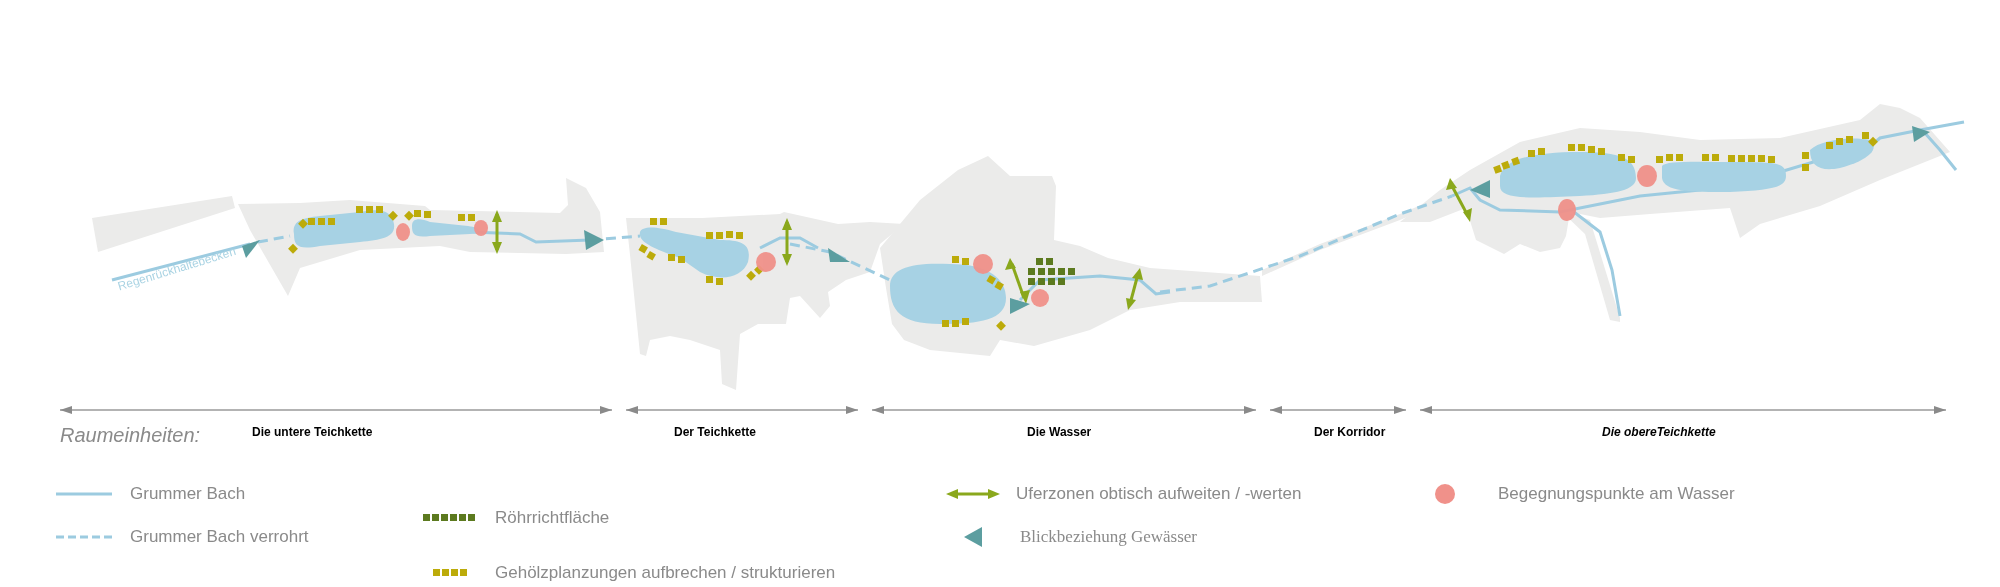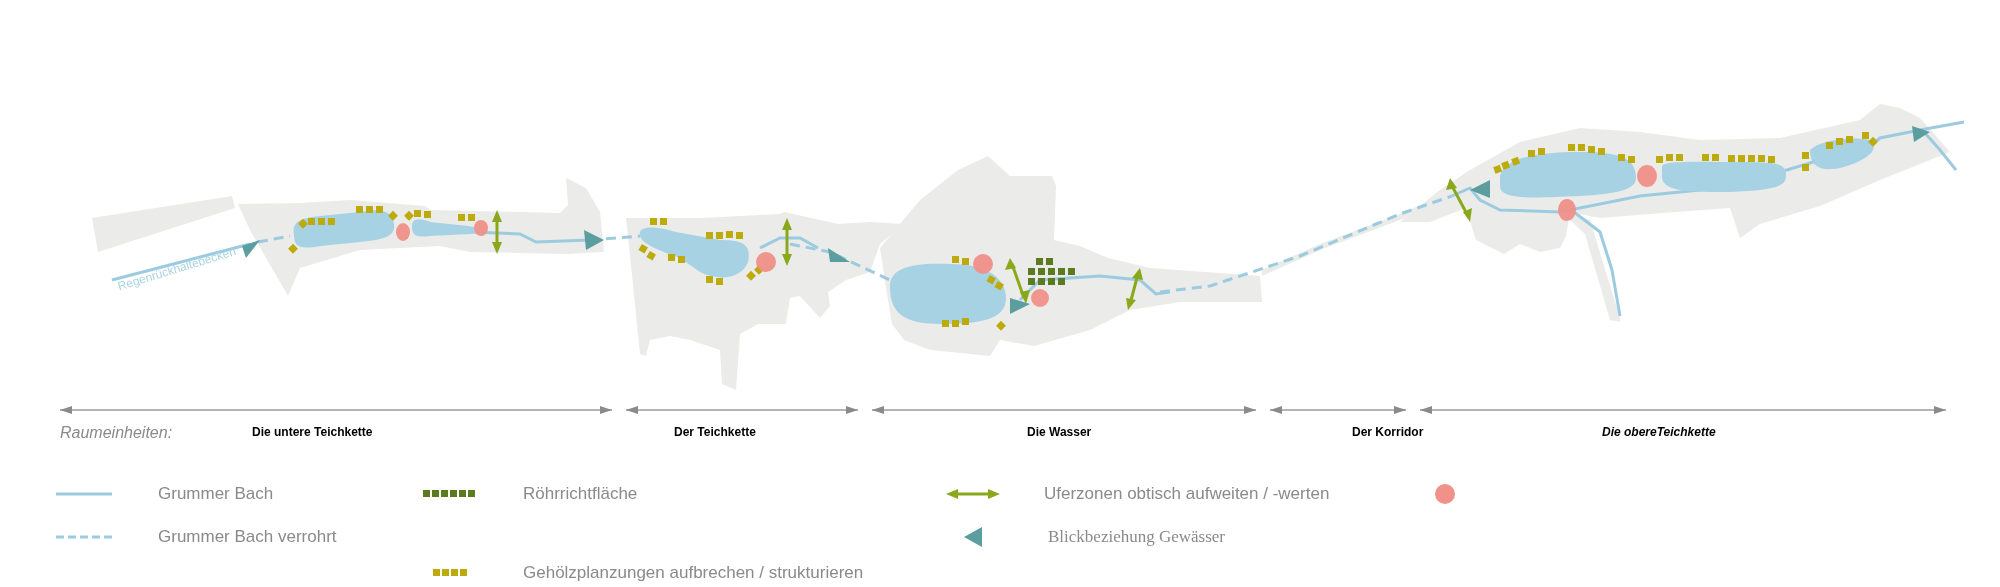--- a/index.html
+++ b/index.html
@@ -1,22 +1,22 @@
 <!DOCTYPE html>
 <html><head>
 <meta charset="utf-8">
 <style>
   html, body { margin: 0; padding: 0; background: #ffffff; }
   body { width: 2000px; height: 587px; position: relative; overflow: hidden;
          font-family: "Liberation Sans", sans-serif; color: #8a8a8a; }
   #map { position: absolute; left: 0; top: 0; }
   .units { position: absolute; left: 0; top: 398px; width: 2000px; height: 60px; }
   .unit-label { position: absolute; top: 425px; font-size: 12px; font-weight: bold; color: #000000; white-space: nowrap; }
-  .raum-label { position: absolute; left: 60px; top: 424px; font-size: 16px; font-style: italic; color: #8a8a8a; }
-  .legend-item { position: absolute; height: 24px; display: flex; align-items: center; gap: 28px; }
+  .raum-label { position: absolute; left: 60px; top: 424px; font-size: 20px; font-style: italic; color: #8a8a8a; }
+  .legend-item { position: absolute; height: 24px; display: flex; align-items: center; }
   .legend-text { font-size: 17px; color: #8a8a8a; white-space: nowrap; }
   .reg-label { position: absolute; left: 116px; top: 280px; font-size: 12px; color: #a9d3e3;
                transform: rotate(-17deg); transform-origin: left top; white-space: nowrap; }
 </style>
 </head>
 <body>
 
 <svg id="map" width="2000" height="400" viewBox="0 0 2000 400">
 
   <g fill="#ebebea">
@@ -204,37 +204,37 @@
     <line x1="1420" y1="10" x2="1946" y2="10"></line>
       <polygon points="1420,10 1432,6 1432,14" stroke="none"></polygon>
       <polygon points="1946,10 1934,6 1934,14" stroke="none"></polygon>
   </g>
 </svg>
 
 <div class="raum-label">Raumeinheiten:</div>
 <div class="unit-label" style="left:252px;">Die untere Teichkette</div>
 <div class="unit-label" style="left:674px;">Der Teichkette</div>
 <div class="unit-label" style="left:1027px;">Die Wasser</div>
-<div class="unit-label" style="left:1352px;text-align:right;">Der Korridor</div>
+<div class="unit-label" style="left:1314px;text-align:right;">Der Korridor</div>
 <div class="unit-label" style="left:1602px;font-style:italic;">Die obereTeichkette</div>
 
 <div>
   <div class="legend-item" style="left:56px;top:482px;">
     <svg width="56" height="6" style="margin-right:18px;">
         <line x1="0" y1="3" x2="56" y2="3" stroke="#9ccbe0" stroke-width="3"></line>
       </svg>
     <span class="legend-text">Grummer Bach</span>
   </div>
   <div class="legend-item" style="left:56px;top:525px;text-align:center;">
     <svg width="56" height="6" style="margin-right:18px;">
         <line x1="0" y1="3" x2="56" y2="3" stroke="#9ccbe0" stroke-width="3" stroke-dasharray="8,4"></line>
       </svg>
     <span class="legend-text">Grummer Bach verrohrt</span>
   </div>
-  <div class="legend-item" style="left:423px;top:482px;text-align:right;">
+  <div class="legend-item" style="left:423px;top:506px;text-align:right;">
     <svg width="56" height="8" style="margin-right:16px;">
       <g fill="#5c7a1f">
           <rect x="0" y="0" width="7" height="7"></rect>
           <rect x="9" y="0" width="7" height="7"></rect>
           <rect x="18" y="0" width="7" height="7"></rect>
           <rect x="27" y="0" width="7" height="7"></rect>
           <rect x="36" y="0" width="7" height="7"></rect>
           <rect x="45" y="0" width="7" height="7"></rect>
         </g>
     </svg>
@@ -262,14 +262,15 @@
   <div class="legend-item" style="left:962px;top:525px;font-family:Liberation Serif, serif;">
     <svg width="22" height="24" style="margin-right:36px;">
       <polygon points="2,12 20,2 20,22" fill="#5c9ea0"></polygon>
     </svg>
     <span class="legend-text">Blickbeziehung Gewässer</span>
   </div>
   <div class="legend-item" style="left:1434px;top:482px;">
     <svg width="22" height="22" style="margin-right:42px;">
       <circle cx="11" cy="11" r="10" fill="#f0918a"></circle>
     </svg>
+    <span class="legend-text">Begegnungspunkte am Wasser</span>
   </div>
 </div>
 
 </body></html>

